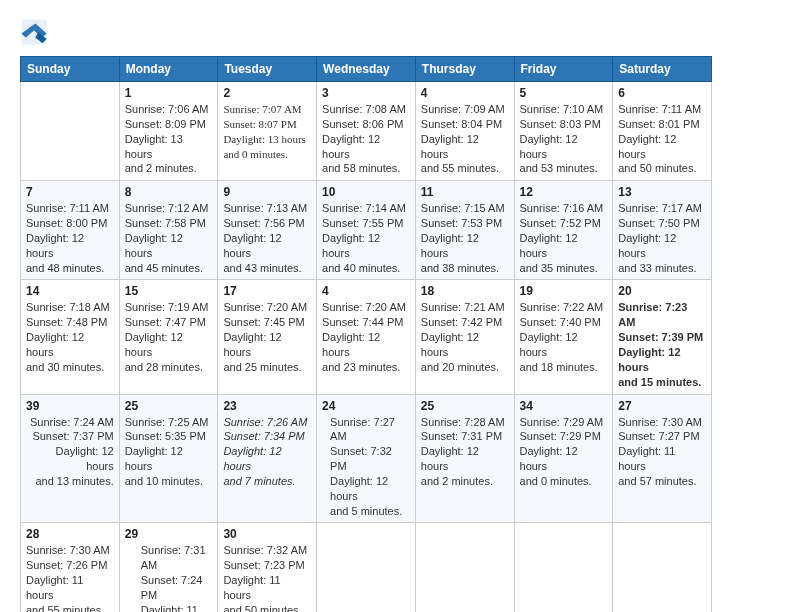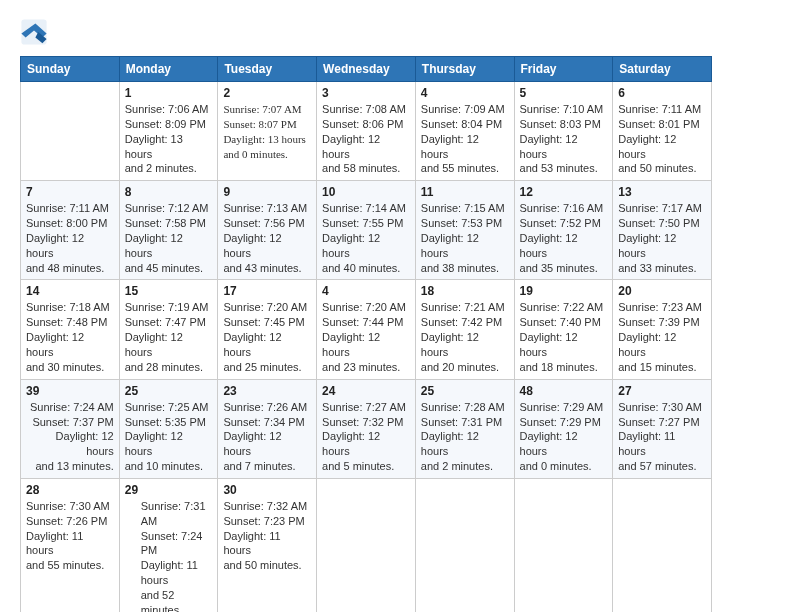--- a/index.html
+++ b/index.html
@@ -273,21 +273,21 @@
           </td>
           <td>
             <span class="day-num">19</span>
             <div class="day-info" style="white-space: pre-line;">Sunrise: 7:22 AM
 Sunset: 7:40 PM
 Daylight: 12 hours
 and 18 minutes.</div>
           </td>
           <td>
             <span class="day-num">20</span>
-            <div class="day-info" style="white-space: pre-line;">Sunrise: 7:23 AM
+            <div class="day-info" style="white-space: pre-line; font-weight: bold;">Sunrise: 7:23 AM
 Sunset: 7:39 PM
 Daylight: 12 hours
 and 15 minutes.</div>
           </td>
         </tr>
         <tr>
           <td>
             <span class="day-num">39</span>
             <div class="day-info" style="white-space: pre-line; text-align: right;">Sunrise: 7:24 AM
 Sunset: 7:37 PM
@@ -296,41 +296,41 @@
           </td>
           <td>
             <span class="day-num">25</span>
             <div class="day-info" style="white-space: pre-line;">Sunrise: 7:25 AM
 Sunset: 5:35 PM
 Daylight: 12 hours
 and 10 minutes.</div>
           </td>
           <td>
             <span class="day-num">23</span>
-            <div class="day-info" style="white-space: pre-line;">Sunrise: 7:26 AM
+            <div class="day-info" style="white-space: pre-line; font-style: italic;">Sunrise: 7:26 AM
 Sunset: 7:34 PM
 Daylight: 12 hours
 and 7 minutes.</div>
           </td>
           <td>
             <span class="day-num">24</span>
-            <div class="day-info" style="white-space: pre-line;">Sunrise: 7:27 AM
+            <div class="day-info" style="white-space: pre-line; margin-left: 8px;">Sunrise: 7:27 AM
 Sunset: 7:32 PM
 Daylight: 12 hours
 and 5 minutes.</div>
           </td>
           <td>
             <span class="day-num">25</span>
             <div class="day-info" style="white-space: pre-line;">Sunrise: 7:28 AM
 Sunset: 7:31 PM
 Daylight: 12 hours
 and 2 minutes.</div>
           </td>
           <td>
-            <span class="day-num">48</span>
+            <span class="day-num">34</span>
             <div class="day-info" style="white-space: pre-line;">Sunrise: 7:29 AM
 Sunset: 7:29 PM
 Daylight: 12 hours
 and 0 minutes.</div>
           </td>
           <td>
             <span class="day-num">27</span>
             <div class="day-info" style="white-space: pre-line;">Sunrise: 7:30 AM
 Sunset: 7:27 PM
 Daylight: 11 hours

